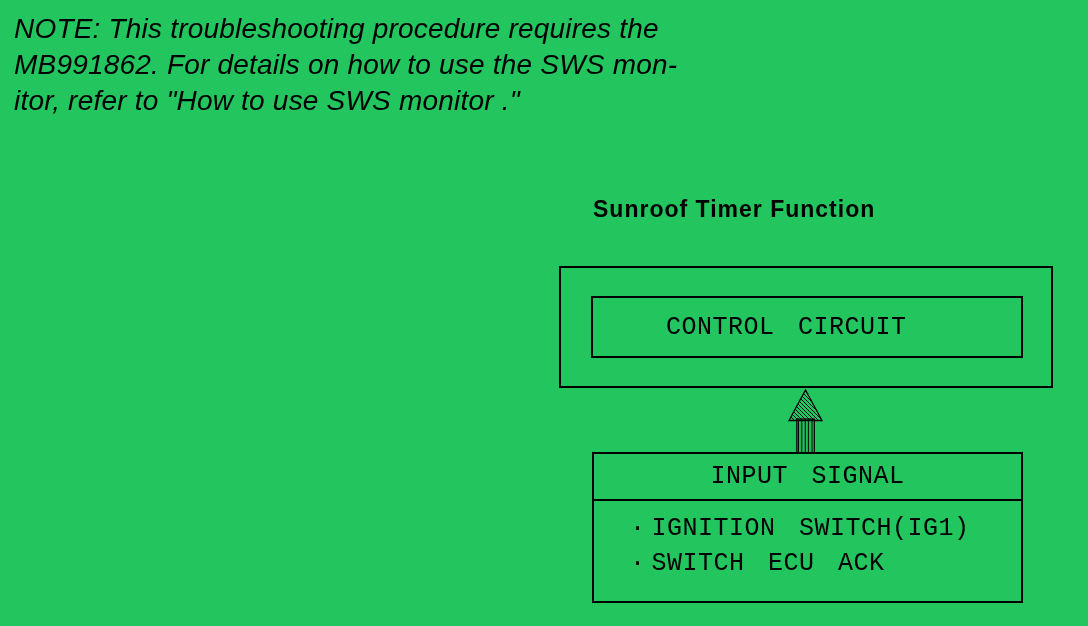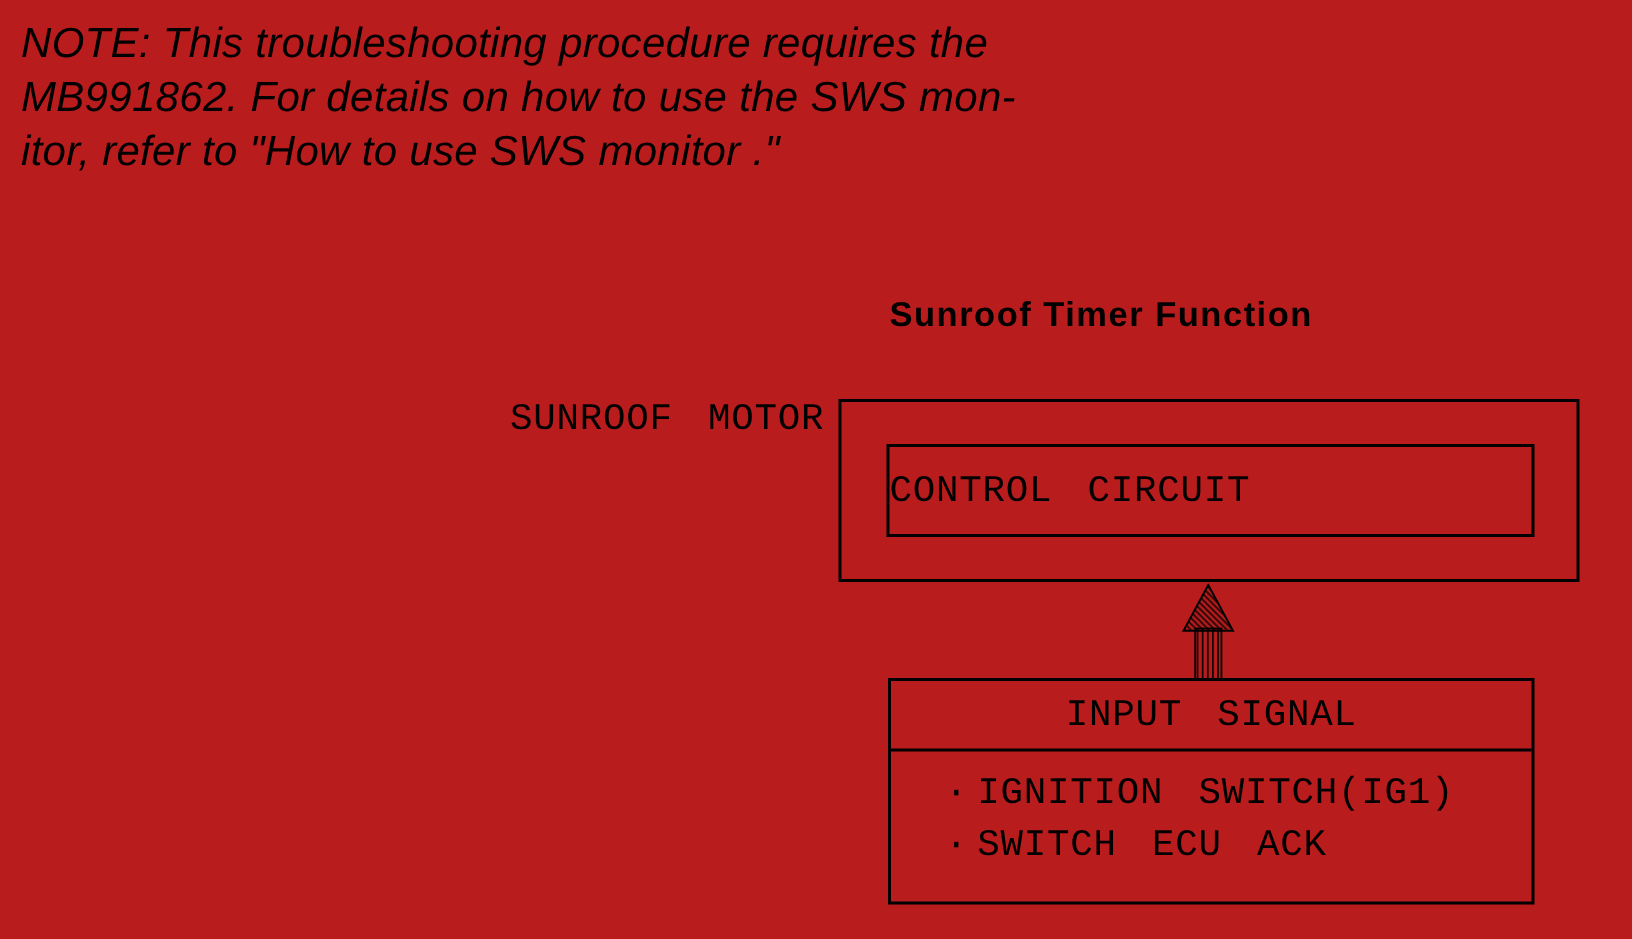--- a/index.html
+++ b/index.html
@@ -1,21 +1,21 @@
 <!DOCTYPE html>
 <html><head>
 <meta charset="utf-8">
 <style>
   * { margin: 0; padding: 0; box-sizing: border-box; }
   html, body { background: #ffffff; }
   .page {
     position: relative;
     width: 1088px;
     height: 626px;
-    background: #b91c1c;
+    background: #22c55e;
     color: #000000;
     overflow: hidden;
   }
 
   
   .note {
     position: absolute;
     left: 14px;
     top: 11px;
     font: italic 28px "Liberation Sans", sans-serif;
@@ -63,20 +63,21 @@
 
   .inner-box {
     position: absolute;
     left: 591px;
     top: 296px;
     width: 432px;
     height: 62px;
     border: 2px solid #000;
     display: flex;
     align-items: center;
+    padding-left: 73px;
   }
 
   .arrow-svg {
     position: absolute;
     left: 787px;
     top: 389px;
   }
 
   .input-box {
     position: absolute;
@@ -111,21 +112,20 @@
 
   <div class="note">
     <div>NOTE: This troubleshooting procedure requires the</div>
     <div>MB991862. For details on how to use the SWS mon-</div>
     <div>itor, refer to "How to use SWS monitor ."</div>
   </div>
 
   <div class="fig-title">Sunroof Timer Function</div>
 
   <div class="assembly-label mono">
-    <div>SUNROOF MOTOR</div>
   </div>
 
   <div class="outer-box"></div>
 
   <div class="inner-box">
     <span class="mono">CONTROL CIRCUIT</span>
   </div>
 
   <svg class="arrow-svg" width="38" height="64" viewBox="0 0 38 64" xmlns="http://www.w3.org/2000/svg">
     <defs>

